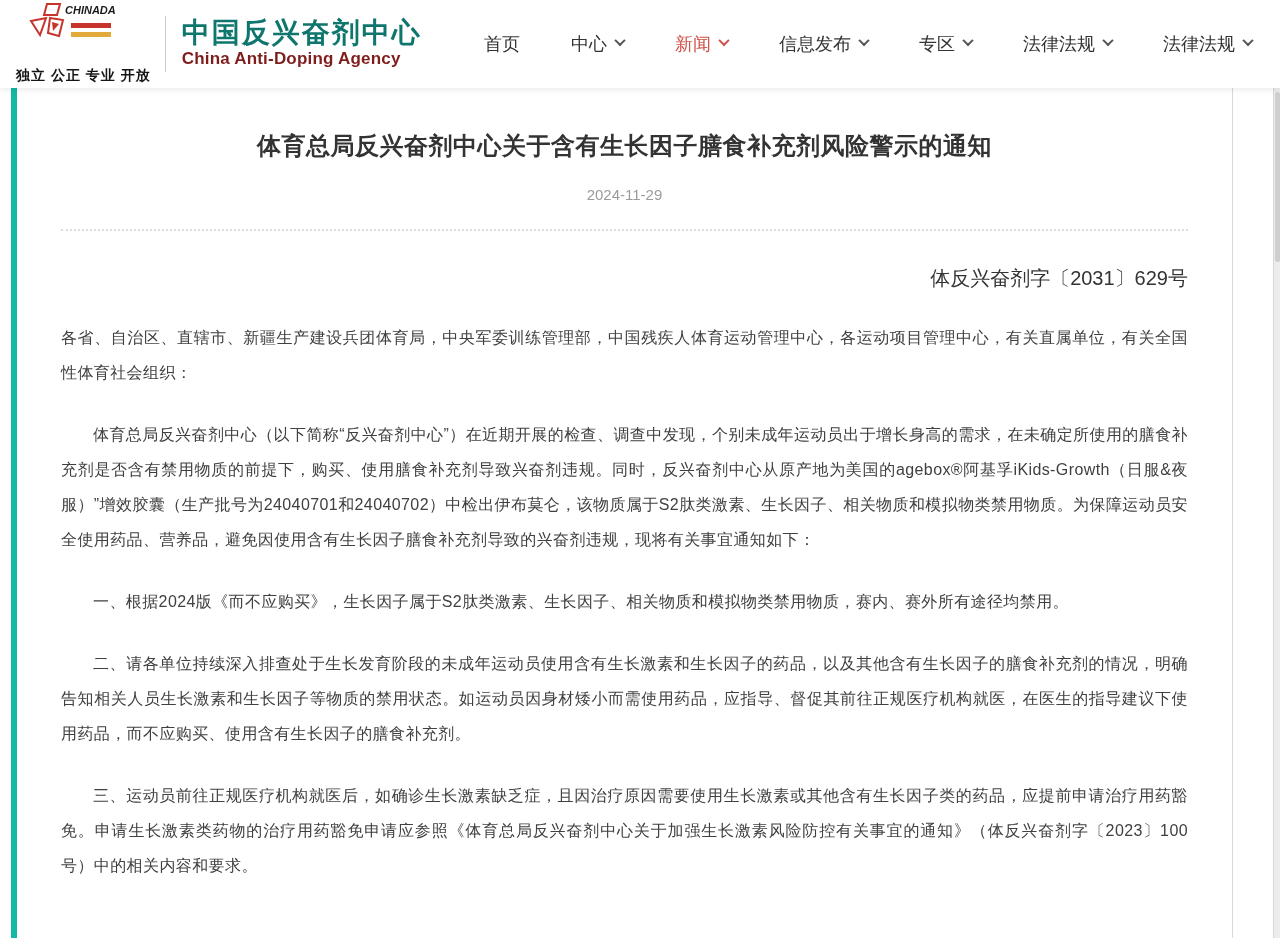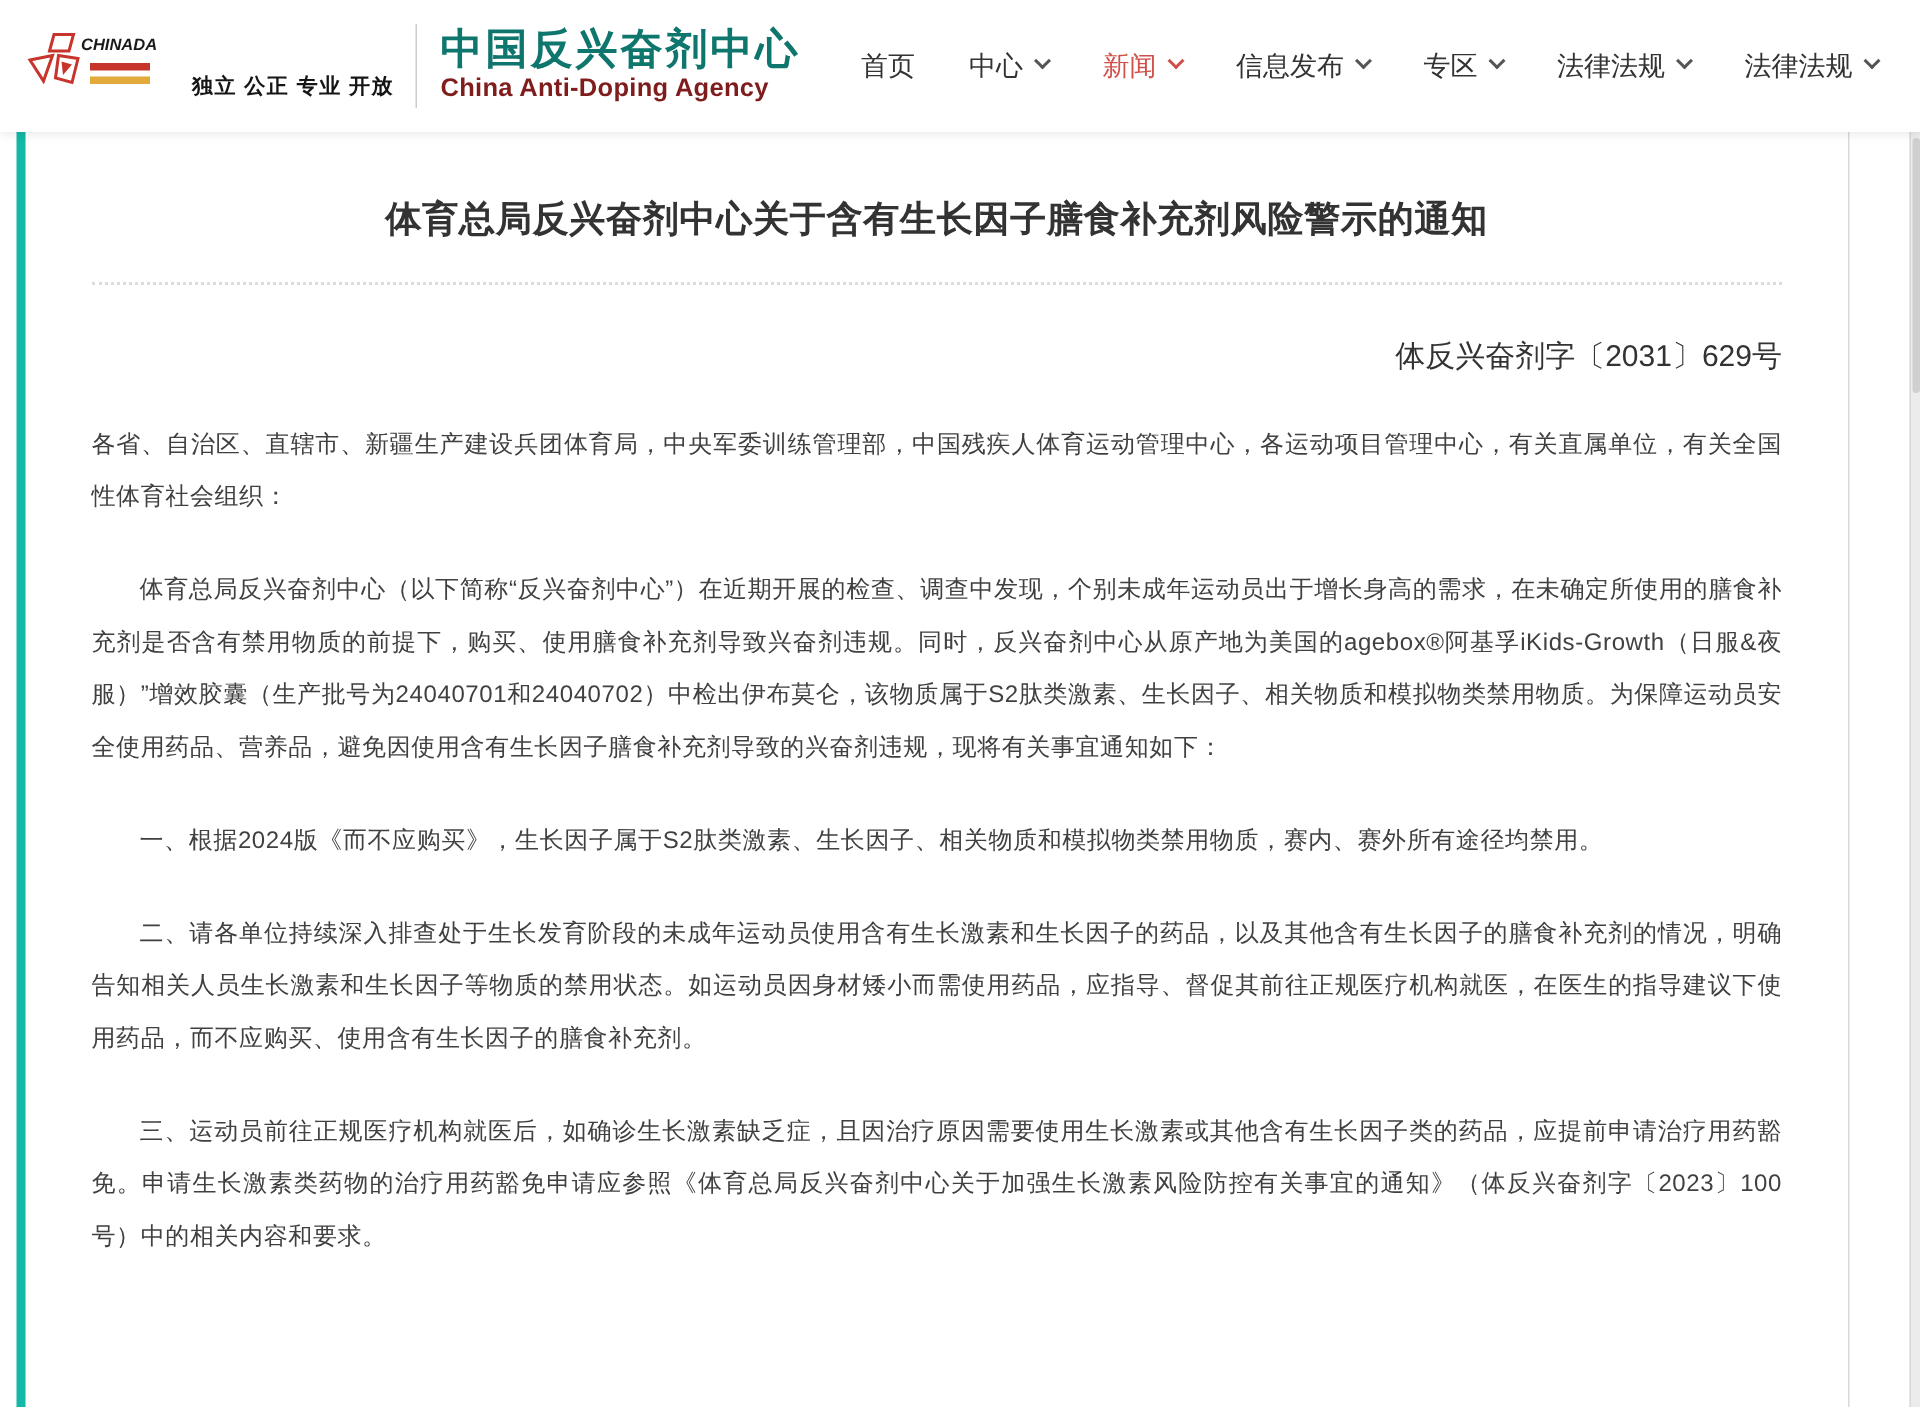--- a/index.html
+++ b/index.html
@@ -6,28 +6,28 @@
   html,body { width:1280px; height:938px; overflow:hidden; background:#fff;
     font-family:"Liberation Sans","DejaVu Sans",sans-serif; }
 
   
   .header {
     position:relative; height:88px; width:100%; background:#fff;
     display:flex; align-items:center; padding:0 28px 0 16px;
     box-shadow:0 2px 6px rgba(0,0,0,.08); z-index:10;
   }
   .logo-block { display:flex; align-items:center; }
-  .logo-left { display:flex; align-items:flex-end; }
+  .logo-left { display:flex; flex-direction:column; align-items:center; }
   .logo-tagline { font-size:14px; font-weight:900; color:#151515; letter-spacing:1px; margin-top:20px; white-space:nowrap; }
   .logo-divider { width:1px; height:56px; background:#ccc; margin:0 16px 0 14px; }
   .logo-titles { display:flex; flex-direction:column; justify-content:center; }
   .logo-title-zh { font-size:28px; font-weight:900; color:#0f766e; letter-spacing:2px; line-height:1.1; }
   .logo-title-en { font-size:17px; font-weight:800; color:#7f1d1d; letter-spacing:.2px; line-height:1.3; }
 
-  .nav { margin-left:auto; display:flex; gap:36px; }
+  .nav { margin-left:auto; display:flex; gap:51px; }
   .nav-item { display:flex; align-items:center; font-size:18px; color:#333; cursor:pointer; white-space:nowrap; }
   .nav-item .chev {
     width:8px; height:8px; border-right:2px solid #555; border-bottom:2px solid #555;
     transform:rotate(45deg) translate(-1px,-1px); margin-left:9px; margin-top:-4px;
   }
   .nav-item.active { color:#d0514a; }
   .nav-item.active .chev { border-color:#d0514a; }
 
   
   .page-body { position:relative; height:850px; }
@@ -111,20 +111,21 @@
     <div class="nav-item">
       <span>法律法规</span>
       <span class="chev"></span>
     </div>
   </nav>
 </div>
 
 <div class="page-body">
   <div class="card">
     <h1 class="article-title">体育总局反兴奋剂中心关于含有生长因子膳食补充剂风险警示的通知</h1>
+    <div class="article-date">2024-11-29</div>
     <div class="title-divider"></div>
 
     <div class="doc-number">体反兴奋剂字〔2031〕629号</div>
 
     <div class="body-text">
       <p>各省、自治区、直辖市、新疆生产建设兵团体育局，中央军委训练管理部，中国残疾人体育运动管理中心，各运动项目管理中心，有关直属单位，有关全国性体育社会组织：</p>
       <p class="indent">体育总局反兴奋剂中心（以下简称“反兴奋剂中心”）在近期开展的检查、调查中发现，个别未成年运动员出于增长身高的需求，在未确定所使用的膳食补充剂是否含有禁用物质的前提下，购买、使用膳食补充剂导致兴奋剂违规。同时，反兴奋剂中心从原产地为美国的agebox®阿基孚iKids-Growth（日服&amp;夜服）”增效胶囊（生产批号为24040701和24040702）中检出伊布莫仑，该物质属于S2肽类激素、生长因子、相关物质和模拟物类禁用物质。为保障运动员安全使用药品、营养品，避免因使用含有生长因子膳食补充剂导致的兴奋剂违规，现将有关事宜通知如下：</p>
       <p class="indent">一、根据2024版《而不应购买》，生长因子属于S2肽类激素、生长因子、相关物质和模拟物类禁用物质，赛内、赛外所有途径均禁用。</p>
       <p class="indent">二、请各单位持续深入排查处于生长发育阶段的未成年运动员使用含有生长激素和生长因子的药品，以及其他含有生长因子的膳食补充剂的情况，明确告知相关人员生长激素和生长因子等物质的禁用状态。如运动员因身材矮小而需使用药品，应指导、督促其前往正规医疗机构就医，在医生的指导建议下使用药品，而不应购买、使用含有生长因子的膳食补充剂。</p>
       <p class="indent">三、运动员前往正规医疗机构就医后，如确诊生长激素缺乏症，且因治疗原因需要使用生长激素或其他含有生长因子类的药品，应提前申请治疗用药豁免。申请生长激素类药物的治疗用药豁免申请应参照《体育总局反兴奋剂中心关于加强生长激素风险防控有关事宜的通知》（体反兴奋剂字〔2023〕100号）中的相关内容和要求。</p>

